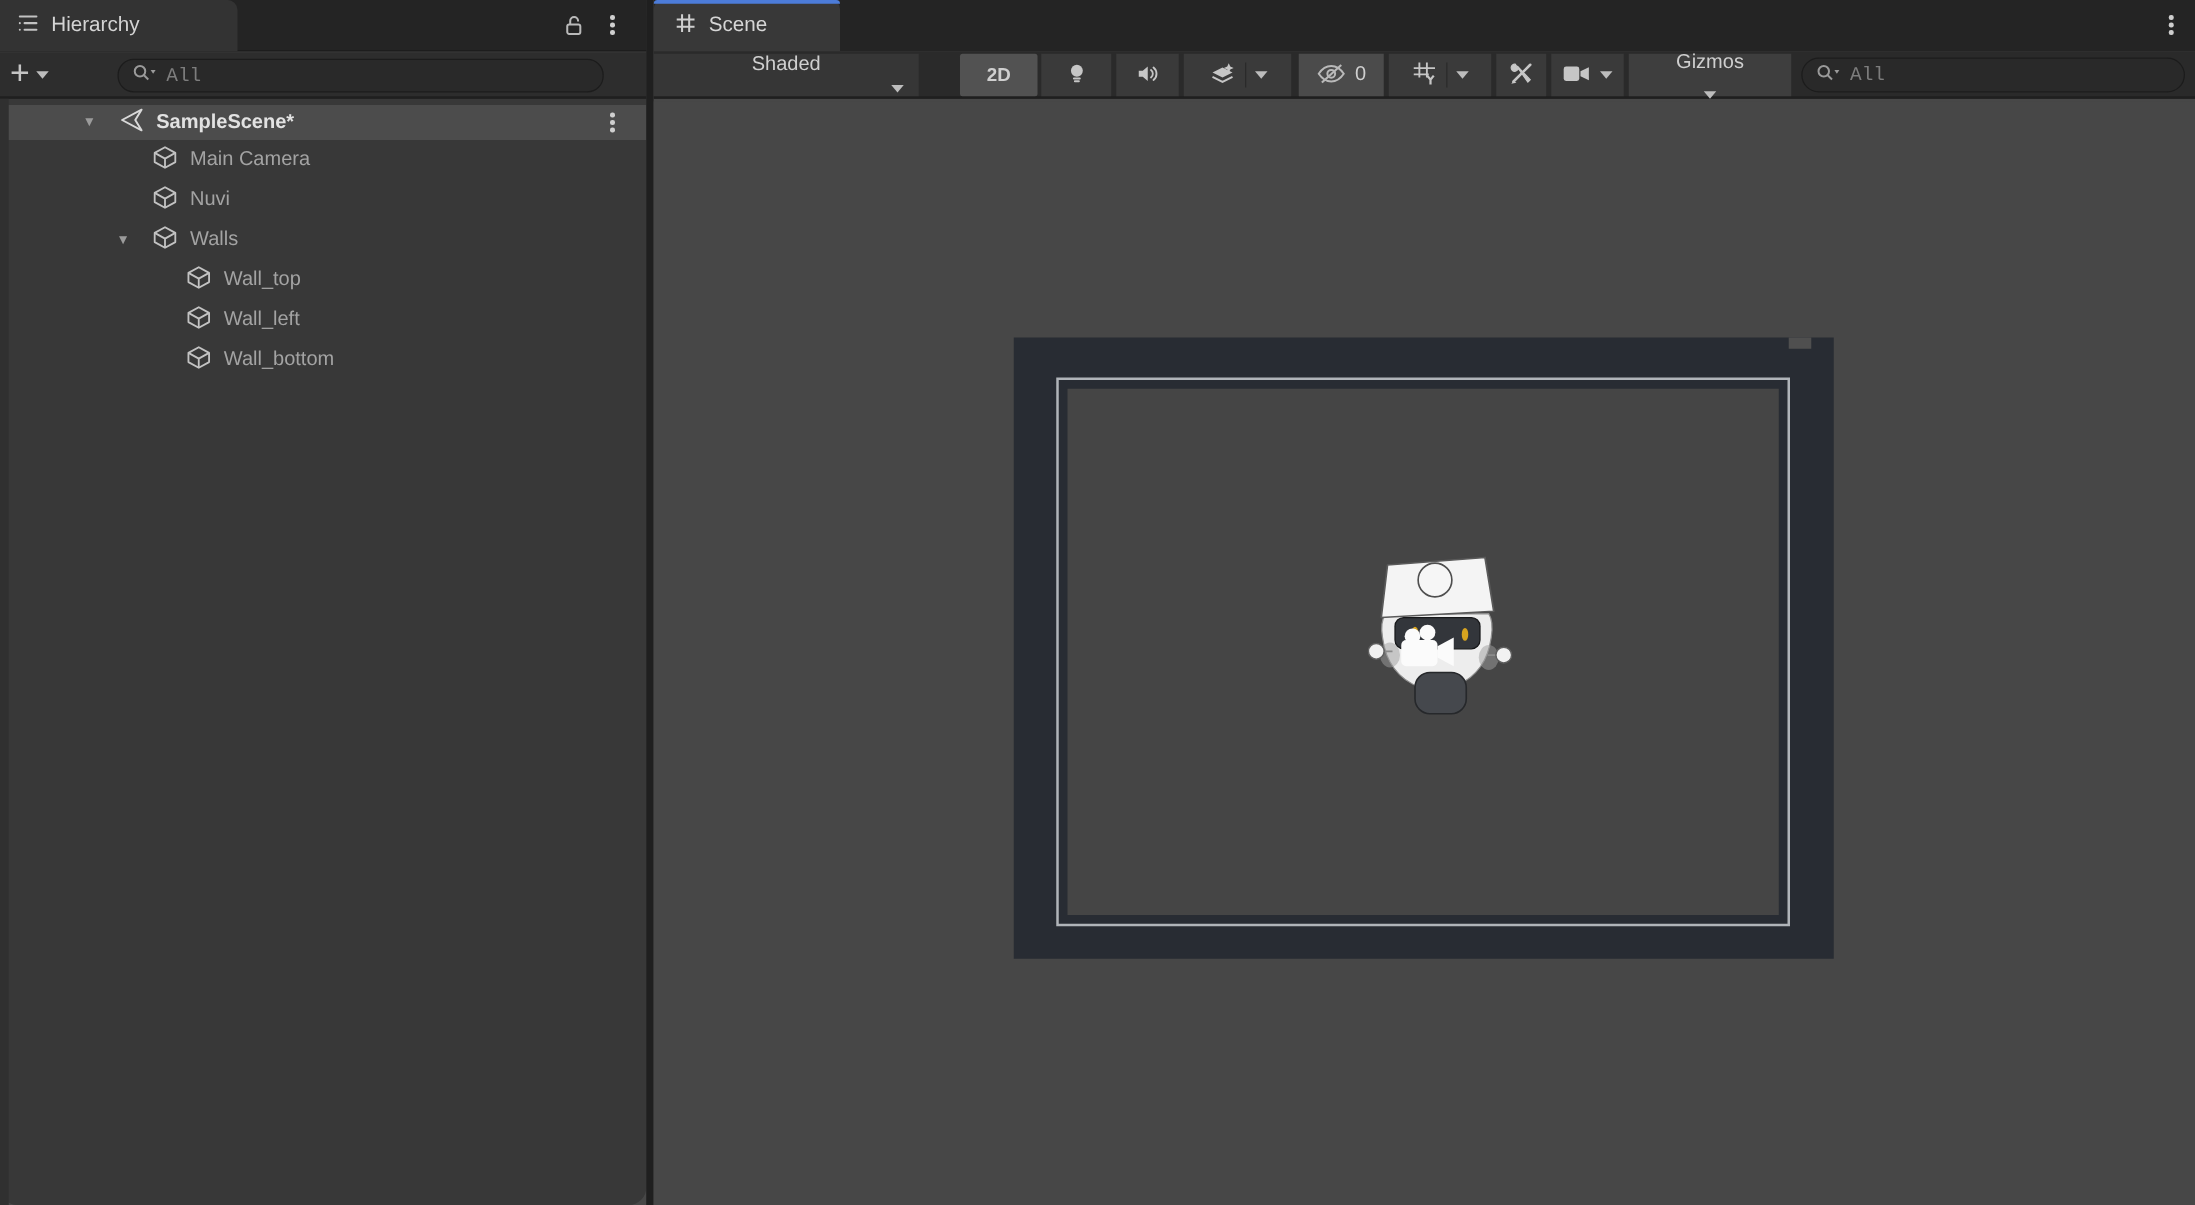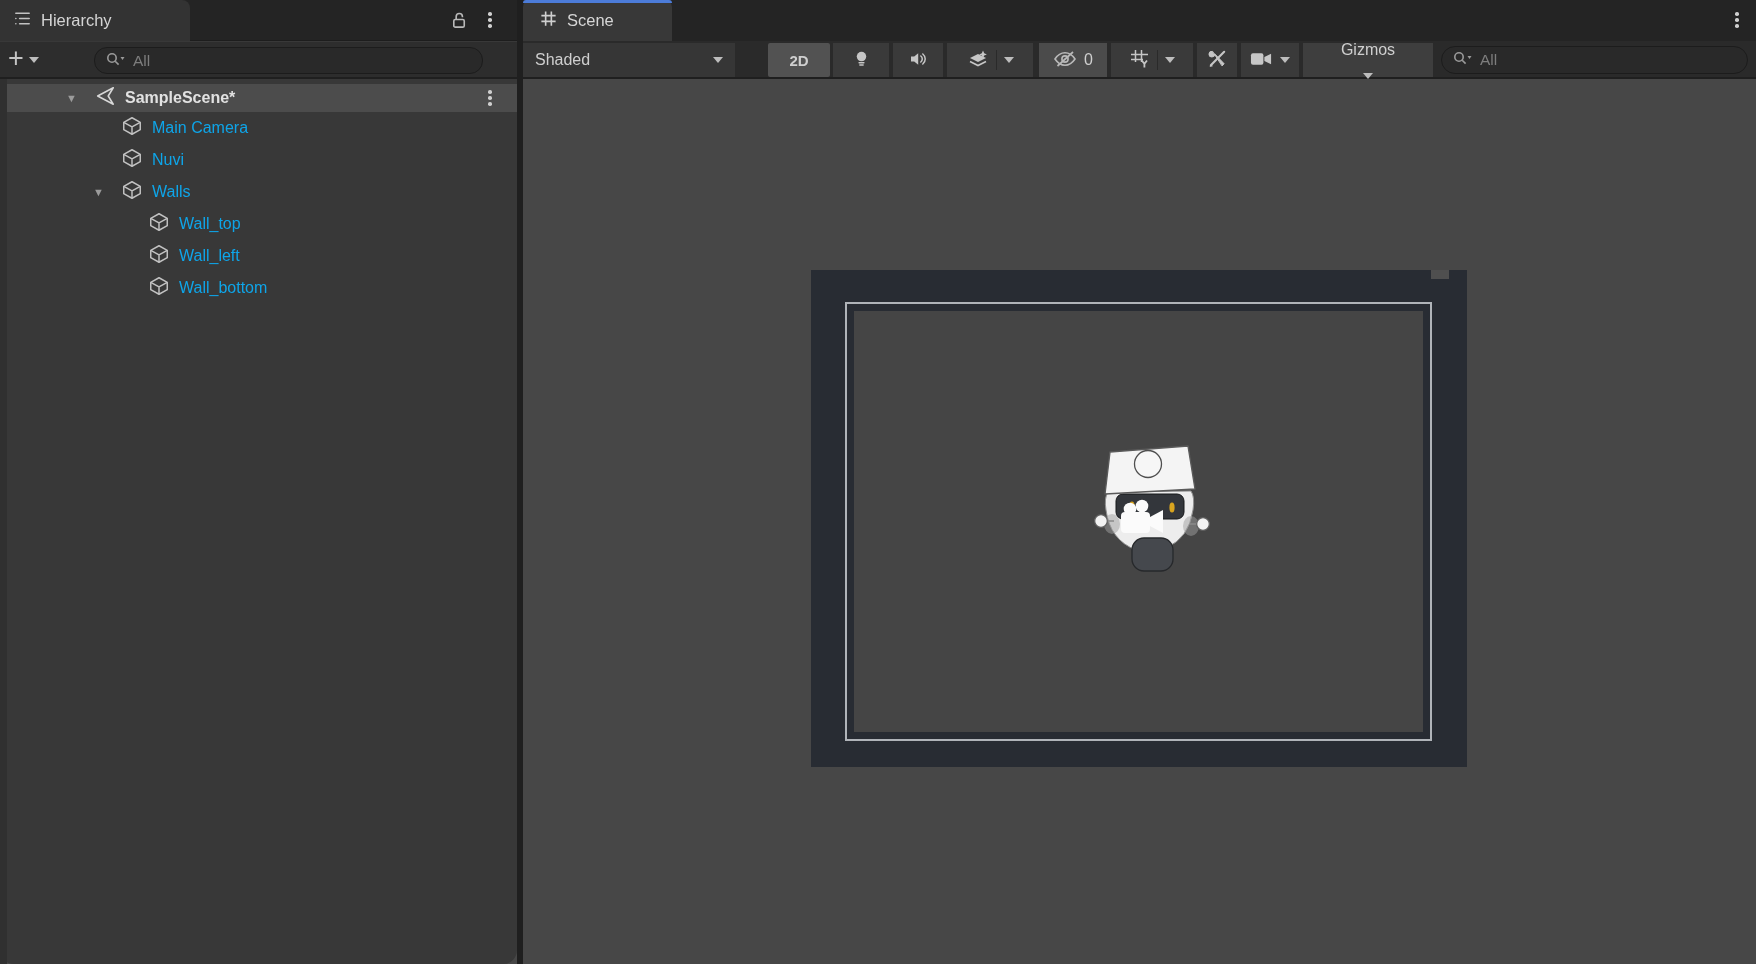--- a/index.html
+++ b/index.html
@@ -18,33 +18,33 @@
   .kebab-dots i { width:3.6px; height:3.6px; border-radius:50%; background:#cfcfcf; }
 
   .h-toolbar { position:absolute; left:0; top:42px; width:100%; height:37px; background:#2d2d2d; border-bottom:2px solid #1f1f1f; }
   .plus-btn { position:absolute; left:8px; top:2px; height:32px; width:54px; display:flex; align-items:center; gap:5px;
               background:none; border:none; cursor:pointer; }
   .plus-glyph { color:#c4c4c4; font-size:27px; font-weight:400; line-height:1; margin-top:-3px; }
   .caret { width:0; height:0; border-left:5px solid transparent; border-right:5px solid transparent; border-top:6px solid #bdbdbd; }
   .search { position:absolute; display:flex; align-items:center; gap:6px; background:#292929;
             border:1px solid #1c1c1c; border-radius:13px; padding:0 10px; }
   .h-search { left:94px; top:5px; width:389px; height:27px; }
-  .search input { flex:1; background:transparent; border:none; outline:none; color:#bef264; font-size:15.5px; font-family:Liberation Sans, sans-serif; }
+  .search input { flex:1; background:transparent; border:none; outline:none; color:#bef264; font-size:15.5px; font-family:Liberation Mono, monospace; }
   .search input::placeholder { color:#7d7d7d; }
 
   .scene-row { position:absolute; left:0; top:84px; width:100%; height:28px; background:#4c4c4c;
                display:flex; align-items:center; cursor:pointer; }
   .disc { font-size:11px; color:#9b9b9b; }
   .scene-row .disc { position:absolute; left:66px; }
   .scene-row .u-icon { position:absolute; left:94px; }
   .scene-row .lbl { position:absolute; left:125px; color:#e2e2e2; font-size:16px; font-weight:bold; }
 
   .tree-row { position:absolute; left:0; width:100%; height:32px; display:flex; align-items:center; cursor:pointer; }
   .tree-row .cube { position:absolute; }
-  .tree-row .lbl { position:absolute; color:#0ea5e9; font-size:16px; }
+  .tree-row .lbl { position:absolute; color:#a3a3a3; font-size:16px; }
   .lv1 .cube { left:121px; } .lv1 .lbl { left:152px; }
   .lv2 .cube { left:148px; } .lv2 .lbl { left:179px; }
   .tree-row .disc { position:absolute; left:93px; }
   .left-strip { position:absolute; left:0; top:79px; width:7px; height:885px; background:#303030; }
 
   
   .divider { position:absolute; left:517px; top:0; width:6px; height:964px; background:#1f1f1f; }
 
   
   .s-panel { position:absolute; left:523px; top:0; width:1233px; height:964px; background:#474747; }
@@ -193,21 +193,21 @@
       <button class="icon-abs" style="left:1204px; top:8px; width:20px; height:24px;">
         <span class="kebab-dots">
             <i></i>
             <i></i>
             <i></i>
           </span>
       </button>
     </div>
 
     <div class="s-toolbar">
-      <button class="seg" style="left:0px; width:212px; background:#363636; justify-content:flex-start; padding:0 12px;">
+      <button class="seg" style="left:0px; width:212px; background:#363636; justify-content:flex-start; padding:0 12px;flex-direction:column;">
         <span style="font-size:16px;">Shaded</span>
         <span class="caret" style="margin-left:auto;"></span>
       </button>
       <button class="seg" style="left:245px; width:62px; background:#525252; border-radius:2px;">
         <span style="font-weight:bold; font-size:15px;">2D</span>
       </button>
       <button class="seg" style="left:310px; width:56px;">
         <span><svg width="19" height="19" viewBox="0 0 20 20">
               <circle cx="10" cy="8" r="5" fill="#c6c6c6"></circle>
               <path d="M7.5 14.5 h5 M8.3 16.8 h3.4" stroke="#c6c6c6" stroke-width="1.6" stroke-linecap="round"></path>

